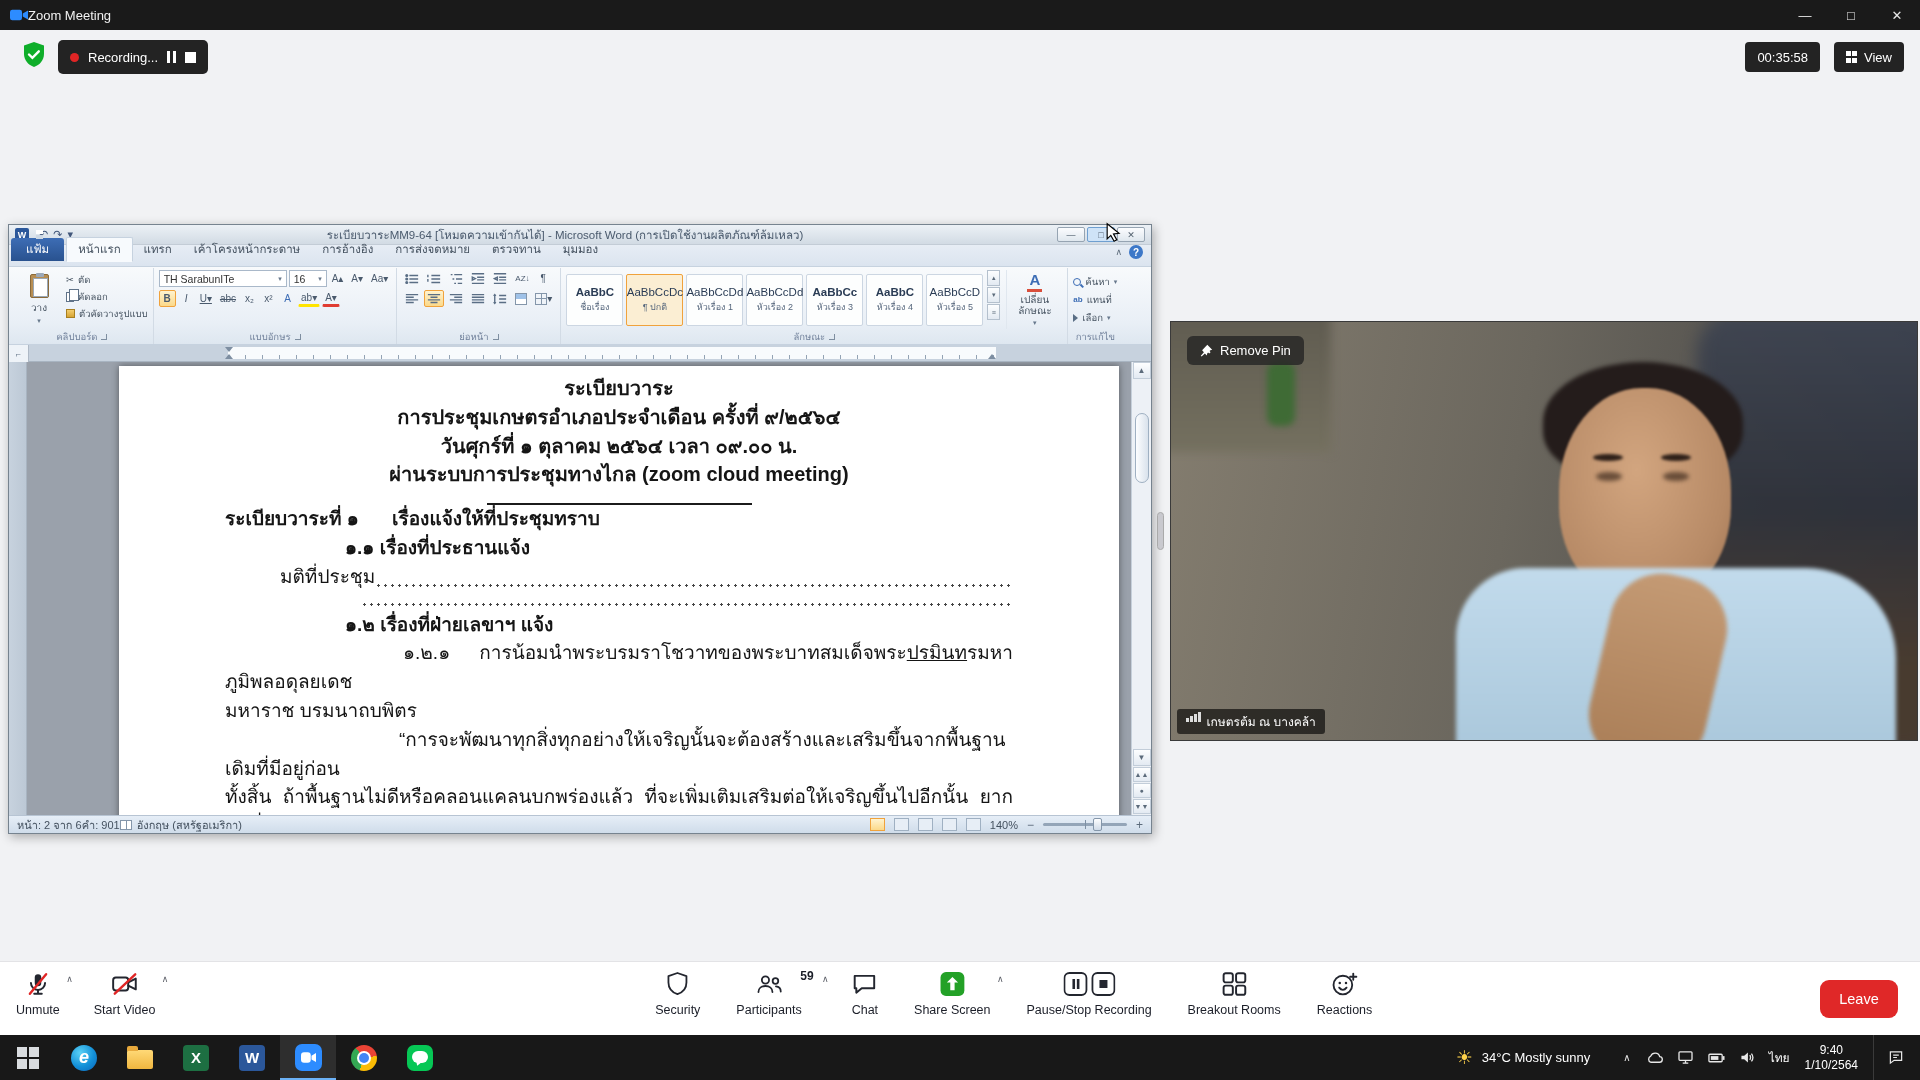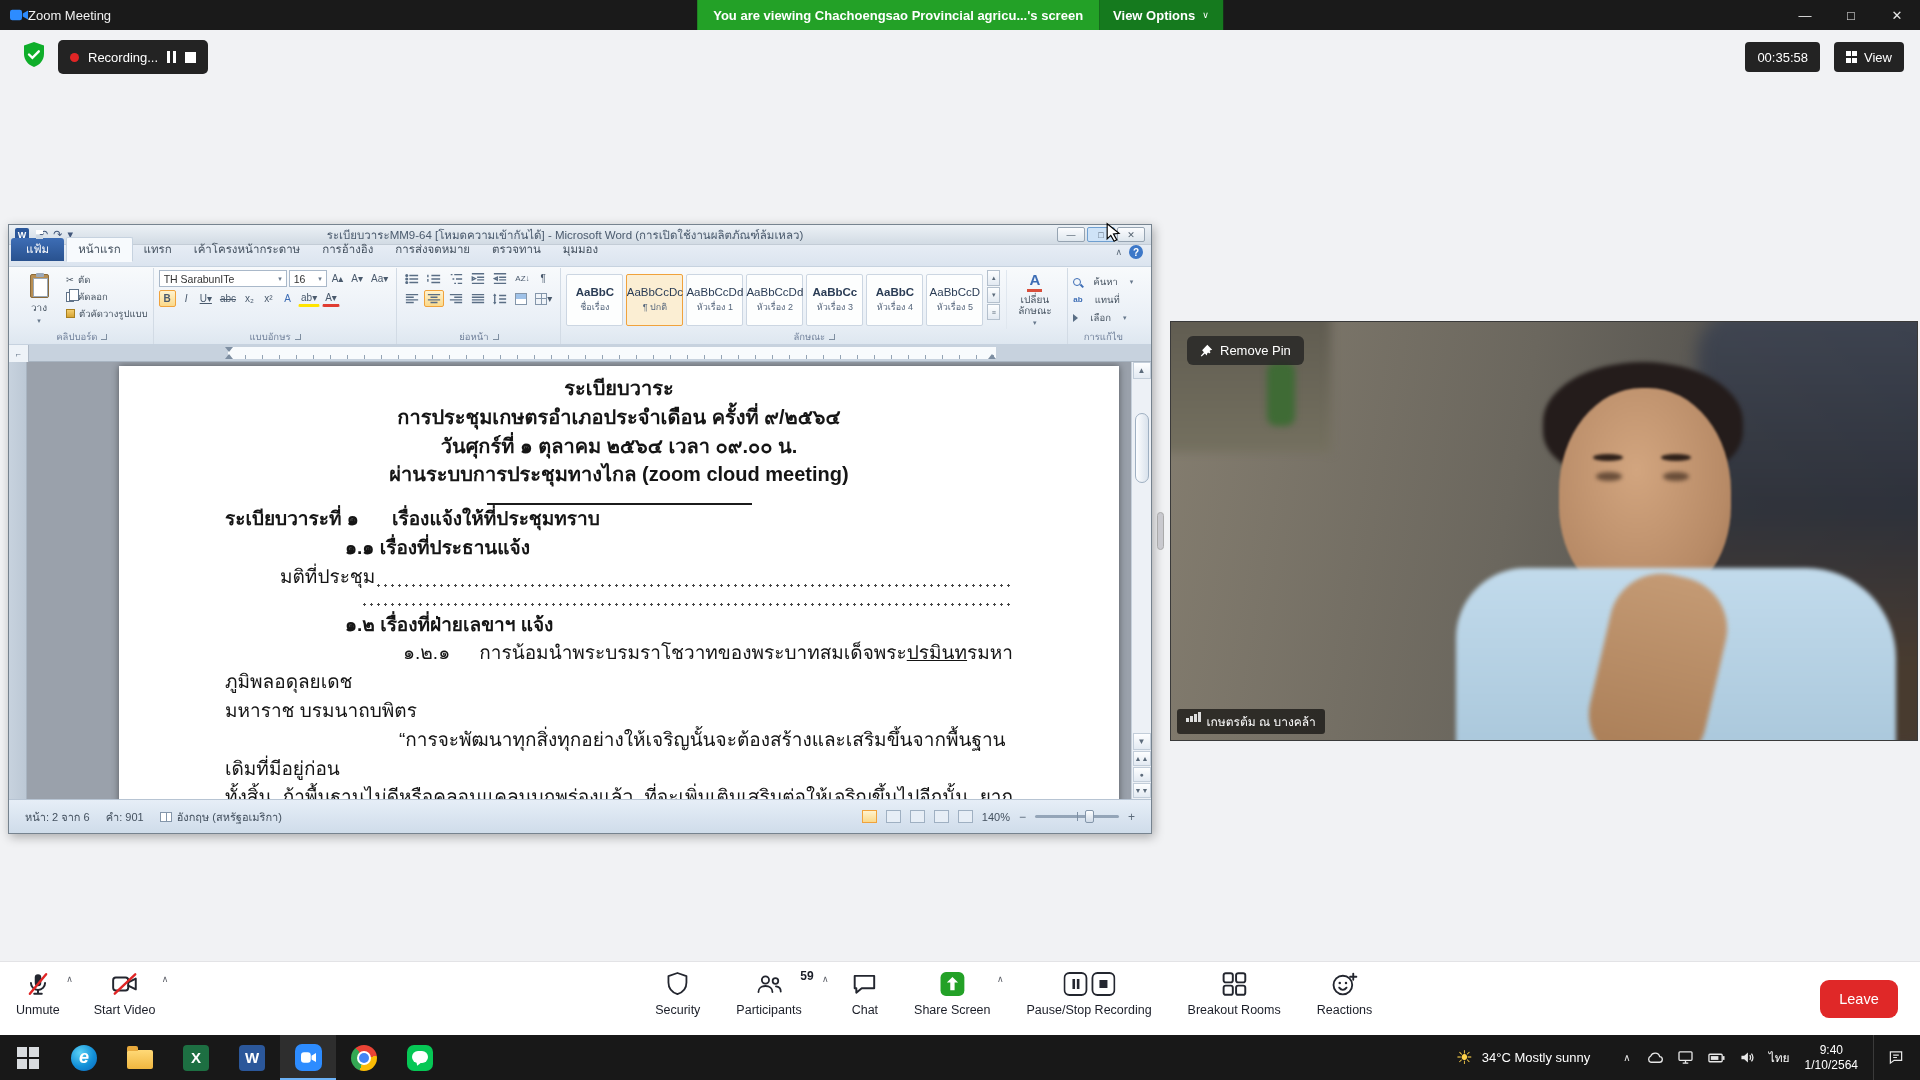--- a/index.html
+++ b/index.html
@@ -85,21 +85,21 @@
   .style-card .prev{font-size:11.5px;color:#2a3c55;white-space:nowrap}
   .style-card .lbl{font-size:9px;color:#55667c;white-space:nowrap}
   .style-card.selected{border-color:#f0a23c;background:#fbeed3}
   .gal-scroll{display:flex;flex-direction:column;gap:1px}
   .gal-scroll .gs{width:13px;height:16px;border:1px solid #b4c0cd;background:linear-gradient(#fdfeff,#e3eaf2);font-size:7px;color:#5c6b7b;display:grid;place-items:center;cursor:pointer}
   .chstyles{width:56px;display:flex;flex-direction:column;align-items:center;justify-content:center;gap:2px;cursor:pointer;border-left:1px solid #e0e7ef;margin-left:2px}
   .chstyles .big-a{font-size:15px;font-weight:bold;color:#3d6db5;border-bottom:3px solid #d94f3c;line-height:1.1;padding:0 2px}
   .chstyles .txt{font-size:10px;color:#44515f;text-align:center;line-height:1.15;width:52px}
   
   .edit-col{display:flex;flex-direction:column;justify-content:center;gap:3px}
-  .edit-row{display:flex;align-items:center;gap:12px;font-size:9.5px;color:#44515f;cursor:pointer;white-space:nowrap}
+  .edit-row{display:flex;align-items:center;gap:4px;font-size:9.5px;color:#44515f;cursor:pointer;white-space:nowrap}
   .ic-mag{width:8px;height:8px;border:1.5px solid #3d6db5;border-radius:50%;position:relative;display:inline-block}
   .ic-mag::after{content:"";position:absolute;left:6px;top:6px;width:4px;height:1.5px;background:#3d6db5;transform:rotate(45deg)}
   .ic-repl{font-size:8px;font-weight:bold;color:#3d6db5;line-height:1}
   .ic-sel{width:0;height:0;border-left:5px solid #5a6e85;border-top:4px solid transparent;border-bottom:4px solid transparent;display:inline-block}
 
   
   .w-rulerrow{height:17px;display:flex;flex:0 0 auto;background:#bfcbd8}
   .tabsel{width:20px;height:100%;border-right:1px solid #aeb9c6;background:#eef3f8;display:flex;align-items:center;justify-content:center;font-size:9px;color:#6b7b8d}
   .hruler{flex:1;position:relative;background:#c7d2de;border-bottom:1px solid #a8b4c1}
   .hr-white{position:absolute;left:199px;width:768px;top:2px;bottom:2px;background:#f8fbfd;background-image:repeating-linear-gradient(90deg,#93a3b4 0 1px,transparent 1px 17px);background-size:100% 4px;background-position:0 bottom;background-repeat:no-repeat}
@@ -129,21 +129,21 @@
   .ti178{text-indent:178px}
   .ti174{text-indent:174px}
   
   .vscroll{position:absolute;right:0;top:0;bottom:0;width:20px;background:#edf1f6;border-left:1px solid #c6d0db;display:flex;flex-direction:column;align-items:center}
   .vs-btn{width:18px;height:17px;display:grid;place-items:center;font-size:8px;color:#5c6b7b;background:linear-gradient(#fdfeff,#e3eaf2);border:1px solid #c2cdd9;cursor:pointer}
   .vs-thumb{width:14px;height:70px;margin-top:34px;background:linear-gradient(90deg,#fdfeff,#d9e2ec);border:1px solid #9fb0c2;border-radius:7px;cursor:grab}
   .vs-bottom{margin-top:auto;display:flex;flex-direction:column;gap:1px;padding-bottom:1px}
   .vs-mini{width:18px;height:15px;display:grid;place-items:center;font-size:7px;color:#5c6b7b;background:linear-gradient(#fdfeff,#e3eaf2);border:1px solid #c2cdd9;cursor:pointer}
 
   
-  .w-status{height:34px;background:linear-gradient(#e6eef7,#cfdcea);border-top:1px solid #b7c4d3;display:flex;align-items:center;font-size:11px;color:#44515f;padding:0 16px;gap:16px;flex:0 0 auto}
+  .w-status{height:18px;background:linear-gradient(#e6eef7,#cfdcea);border-top:1px solid #b7c4d3;display:flex;align-items:center;font-size:11px;color:#44515f;padding:0 8px;flex:0 0 auto}
   .st-item{cursor:pointer;white-space:nowrap;display:flex;align-items:center;gap:5px}
   .ic-book{width:12px;height:10px;background:#fff;border:1px solid #8496aa;position:relative}
   .ic-book::after{content:"";position:absolute;left:5px;top:0;bottom:0;width:1px;background:#8496aa}
   .st-right{margin-left:auto;display:flex;align-items:center;gap:9px}
   .vw-ic{width:15px;height:13px;border:1px solid #9fb0c2;background:#e7eef6;cursor:pointer}
   .vw-ic.active{background:linear-gradient(#fff3cf,#fbd98a);border-color:#f0a23c}
   .zoom-pct{font-size:11px;color:#44515f;cursor:pointer}
   .sl-minus,.sl-plus{font-size:12px;color:#5c6b7b;cursor:pointer;line-height:1}
   .sl-track{width:84px;height:3px;background:#94a5b8;border-radius:2px;position:relative;cursor:pointer}
   .sl-track::before{content:"";position:absolute;left:50%;top:-3px;width:1px;height:9px;background:#7e90a4}
@@ -226,27 +226,20 @@
   <div class="z-titlebar">
     <div class="z-tb-left">
       <span>
         <svg width="18" height="14" viewBox="0 0 24 16">
             <rect x="0" y="1" width="16" height="14" rx="3" fill="#2d8cff"></rect>
             <path d="M17 6l7-4v12l-7-4z" fill="#2d8cff"></path>
           </svg>
       </span>
       <span class="z-title">Zoom Meeting</span>
     </div>
-    <div class="z-banner">
-      <span class="z-banner-text">You are viewing Chachoengsao Provincial agricu...'s screen</span>
-      <button class="z-viewopts">
-        <span>View Options</span>
-        <span class="chev">∨</span>
-      </button>
-    </div>
     <div class="z-winctl">
       <button class="wbtn">—</button>
       <button class="wbtn">□</button>
       <button class="wbtn">✕</button>
     </div>
   </div>
 
   <span class="m-shield">
     <svg width="24" height="28" viewBox="0 0 24 28">
         <path d="M12 1l10 3.6v8.2c0 6.6-4.3 11.2-10 13.2-5.7-2-10-6.6-10-13.2V4.6z" fill="#0fae2a"></path>

